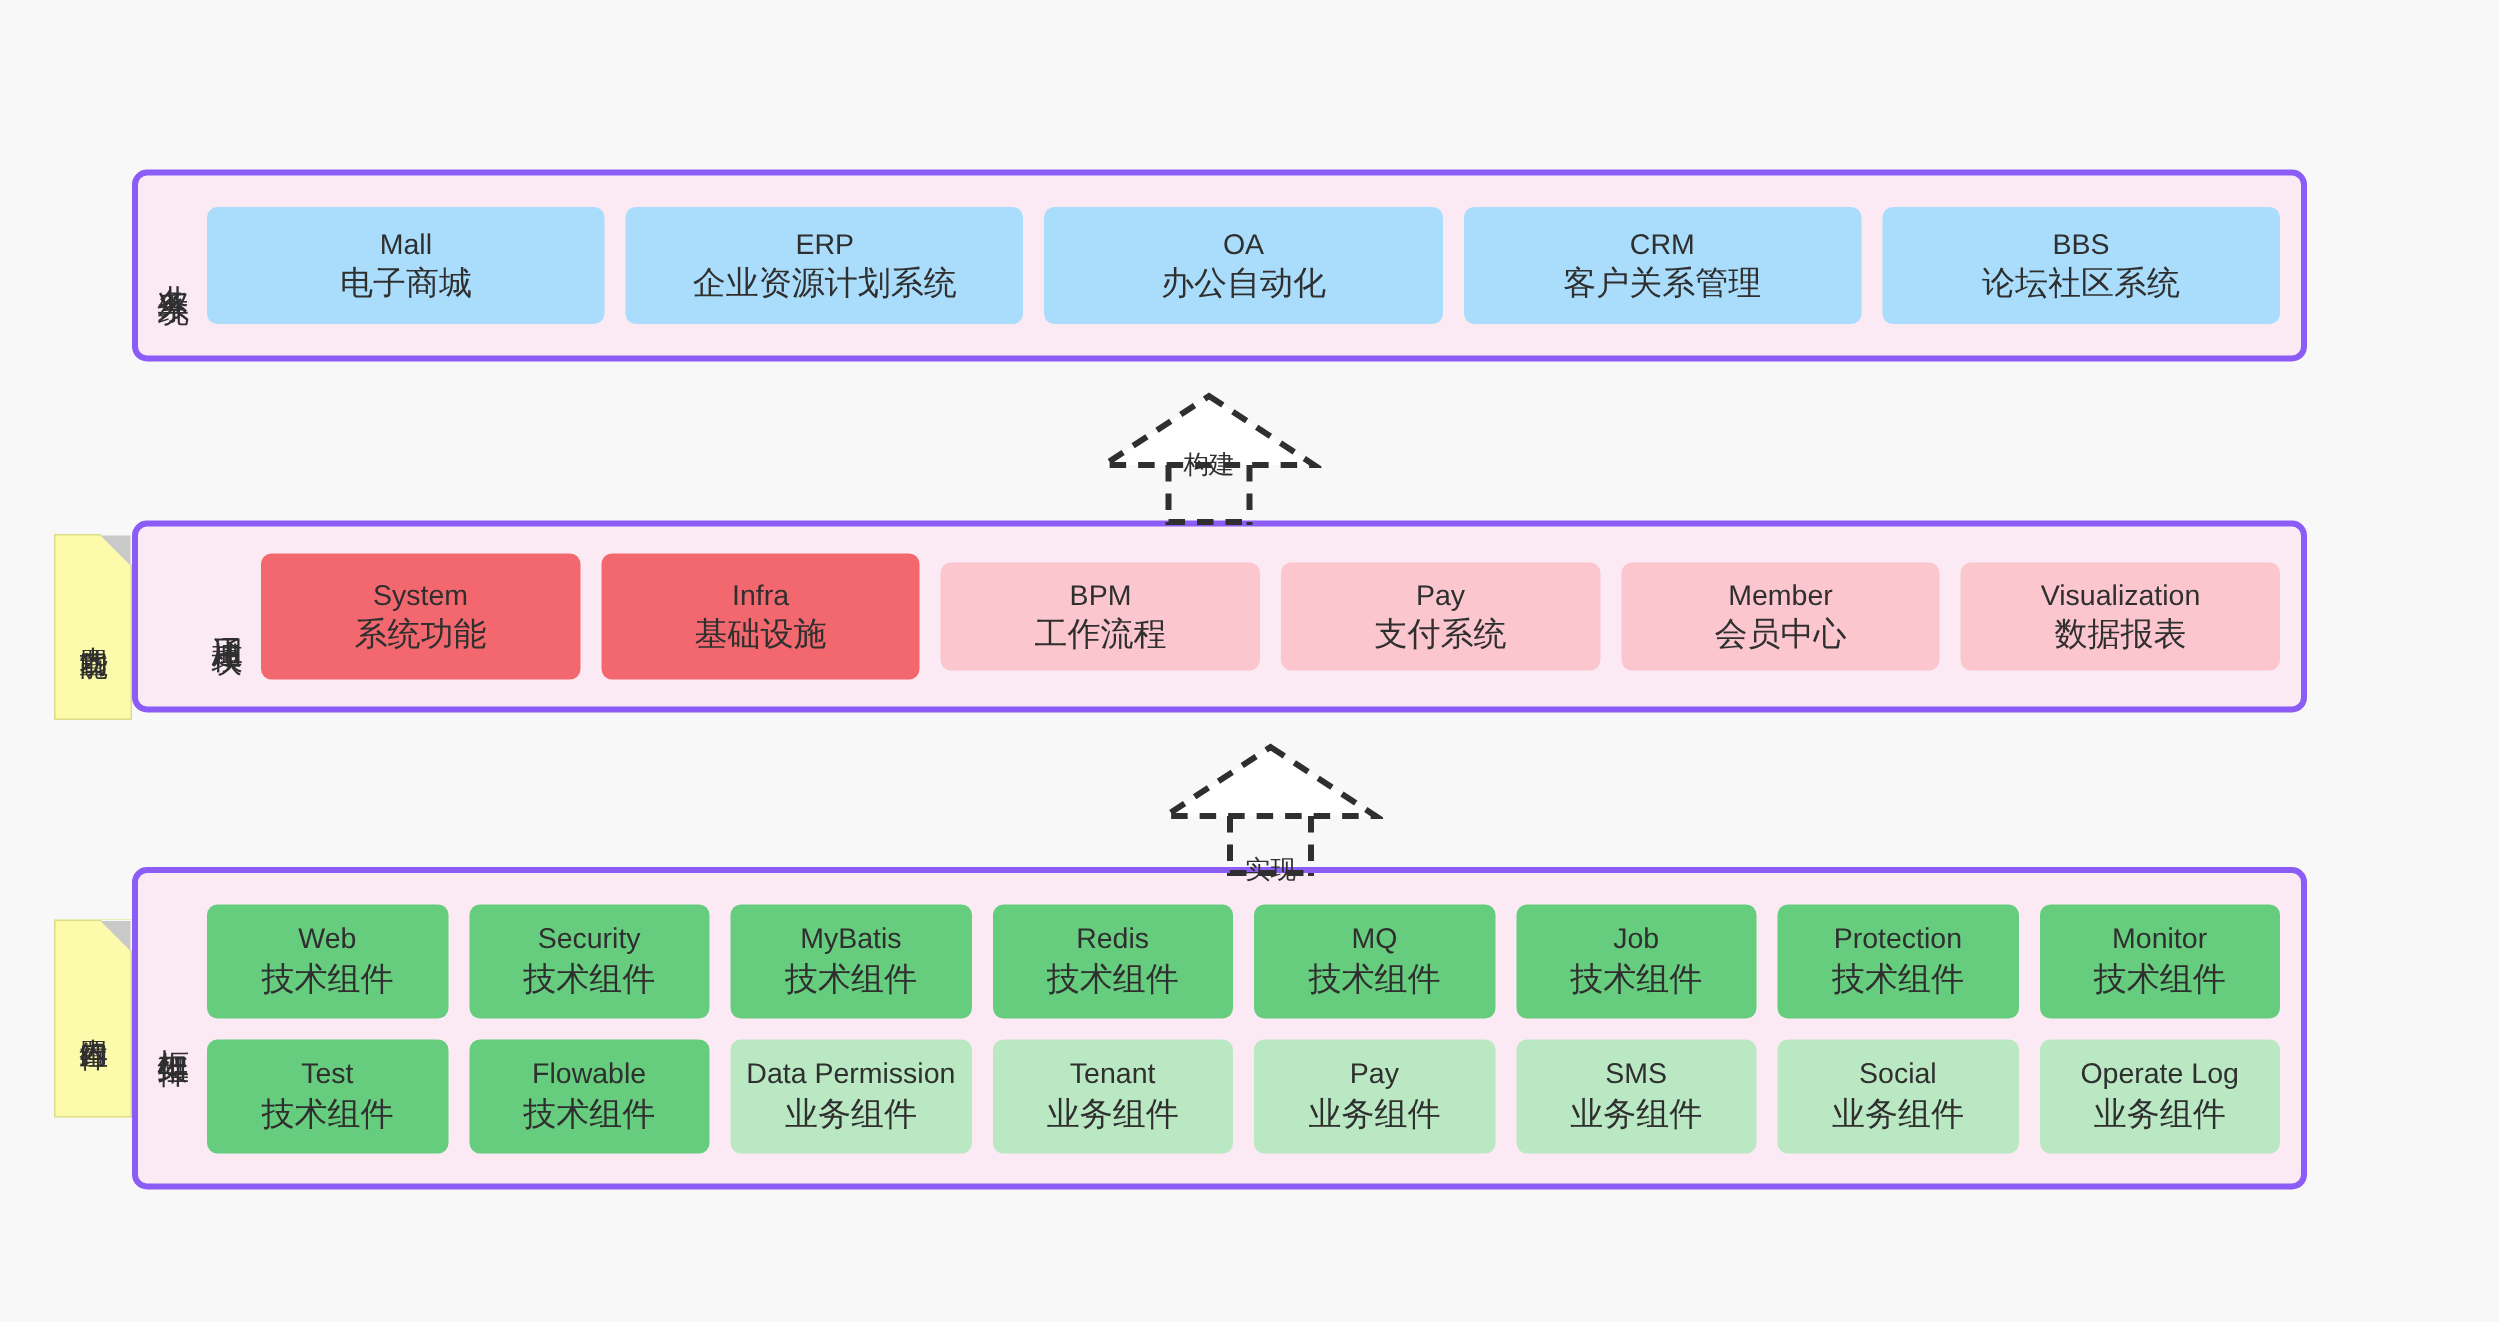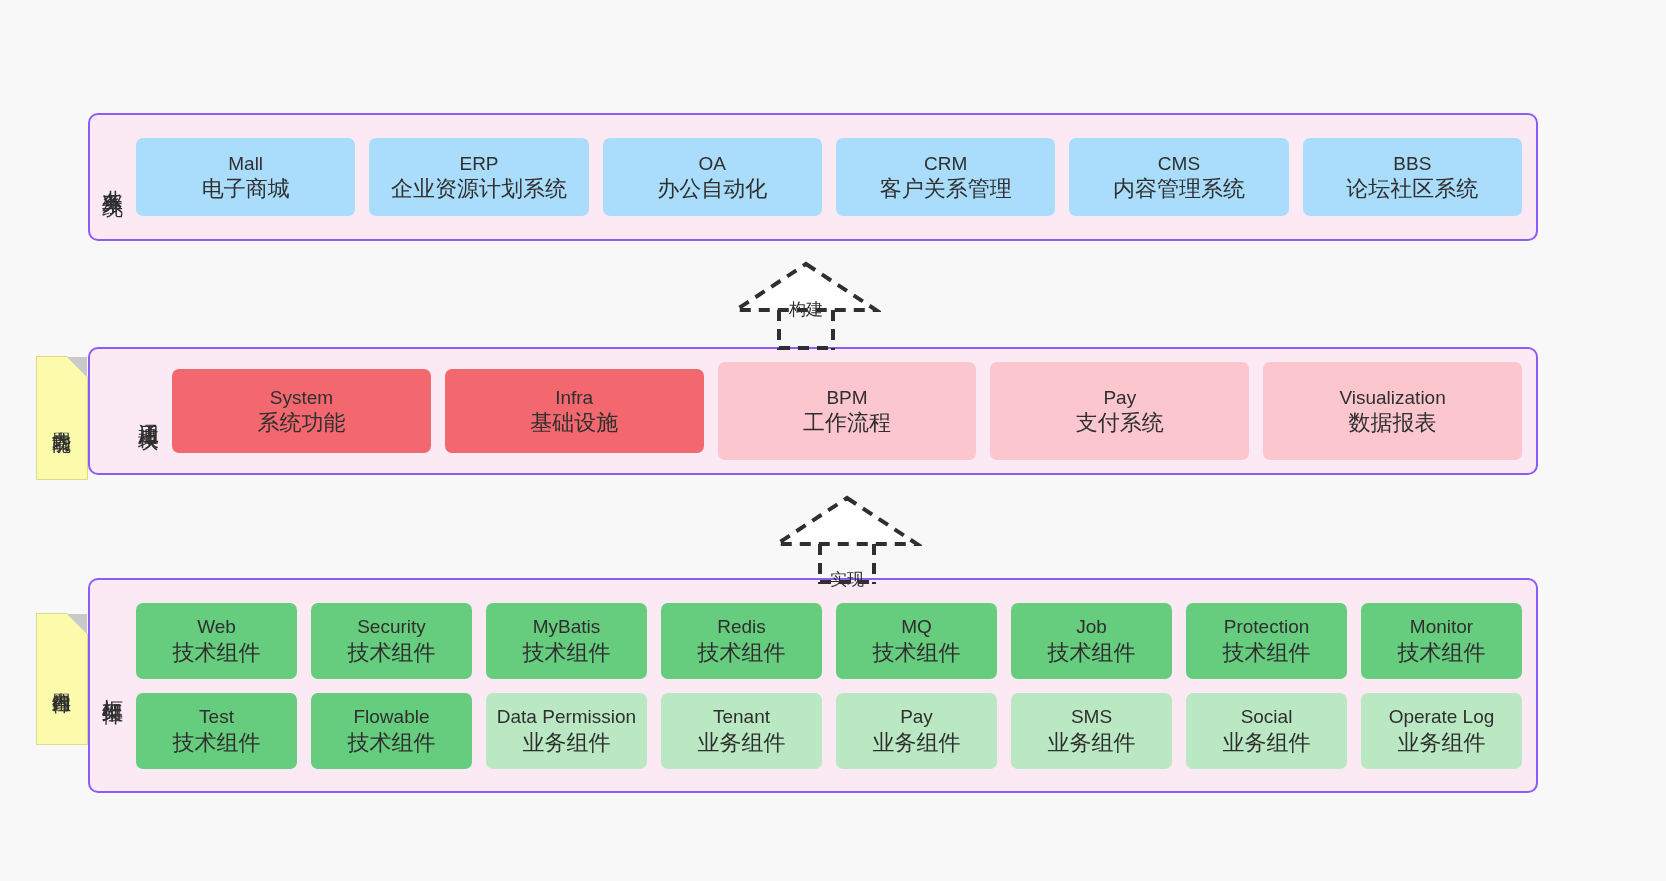--- a/index.html
+++ b/index.html
@@ -14,21 +14,21 @@
     position: relative;
     width: 1666px;
     height: 881px;
     background: #f8f8f8;
   }
 
   
   .layer {
     position: absolute;
     background: #fbeaf4;
-    border: 2px solid #8b5cf6;
+    border: 4px solid #8b5cf6;
     border-radius: 10px;
     display: flex;
     align-items: stretch;
   }
 
   
   .layer-title {
     flex: 0 0 auto;
     width: 46px;
     display: flex;
@@ -75,21 +75,21 @@
     color: #2f2f2f;
     line-height: 1.24;
     padding: 6px 4px;
     user-select: none;
   }
   .card .en { font-size: 19px; }
   .card .cn { font-size: 22px; }
 
   .card.blue      { background: #aadcfb; height: 78px; }
   .card.red       { background: #f3686e; height: 84px; }
-  .card.pink      { background: #fbc6ce; height: 98px; }
+  .card.pink      { background: #fbc6ce; height: 72px; }
   .card.green     { background: #66cc7e; height: 76px; }
   .card.lightgreen{ background: #b9e8c3; height: 76px; }
 
   
   .note {
     position: absolute;
     width: 52px;
     background: #fbfbab;
     border: 1px solid #dcdc8a;
     display: flex;
@@ -151,24 +151,20 @@
         </div>
         <div class="card blue">
           <span class="en">OA</span>
           <span class="cn">办公自动化</span>
         </div>
         <div class="card blue">
           <span class="en">CRM</span>
           <span class="cn">客户关系管理</span>
         </div>
         <div class="card blue">
-          <span class="en">CMS</span>
-          <span class="cn">内容管理系统</span>
-        </div>
-        <div class="card blue">
           <span class="en">BBS</span>
           <span class="cn">论坛社区系统</span>
         </div>
       </div>
     </div>
   </div>
 
   <div class="connector" style="left:731px; top:258px; width:150px; height:92px;">
     <svg width="150" height="92" viewBox="0 0 150 92">
 
@@ -199,20 +195,24 @@
           <span class="en">Infra</span>
           <span class="cn">基础设施</span>
         </div>
         <div class="card pink">
           <span class="en">BPM</span>
           <span class="cn">工作流程</span>
         </div>
         <div class="card pink">
           <span class="en">Pay</span>
           <span class="cn">支付系统</span>
+        </div>
+        <div class="card pink">
+          <span class="en">Member</span>
+          <span class="cn">会员中心</span>
         </div>
         <div class="card pink">
           <span class="en">Visualization</span>
           <span class="cn">数据报表</span>
         </div>
       </div>
     </div>
   </div>
 
   <div class="connector" style="left:772px; top:492px; width:150px; height:92px;">

